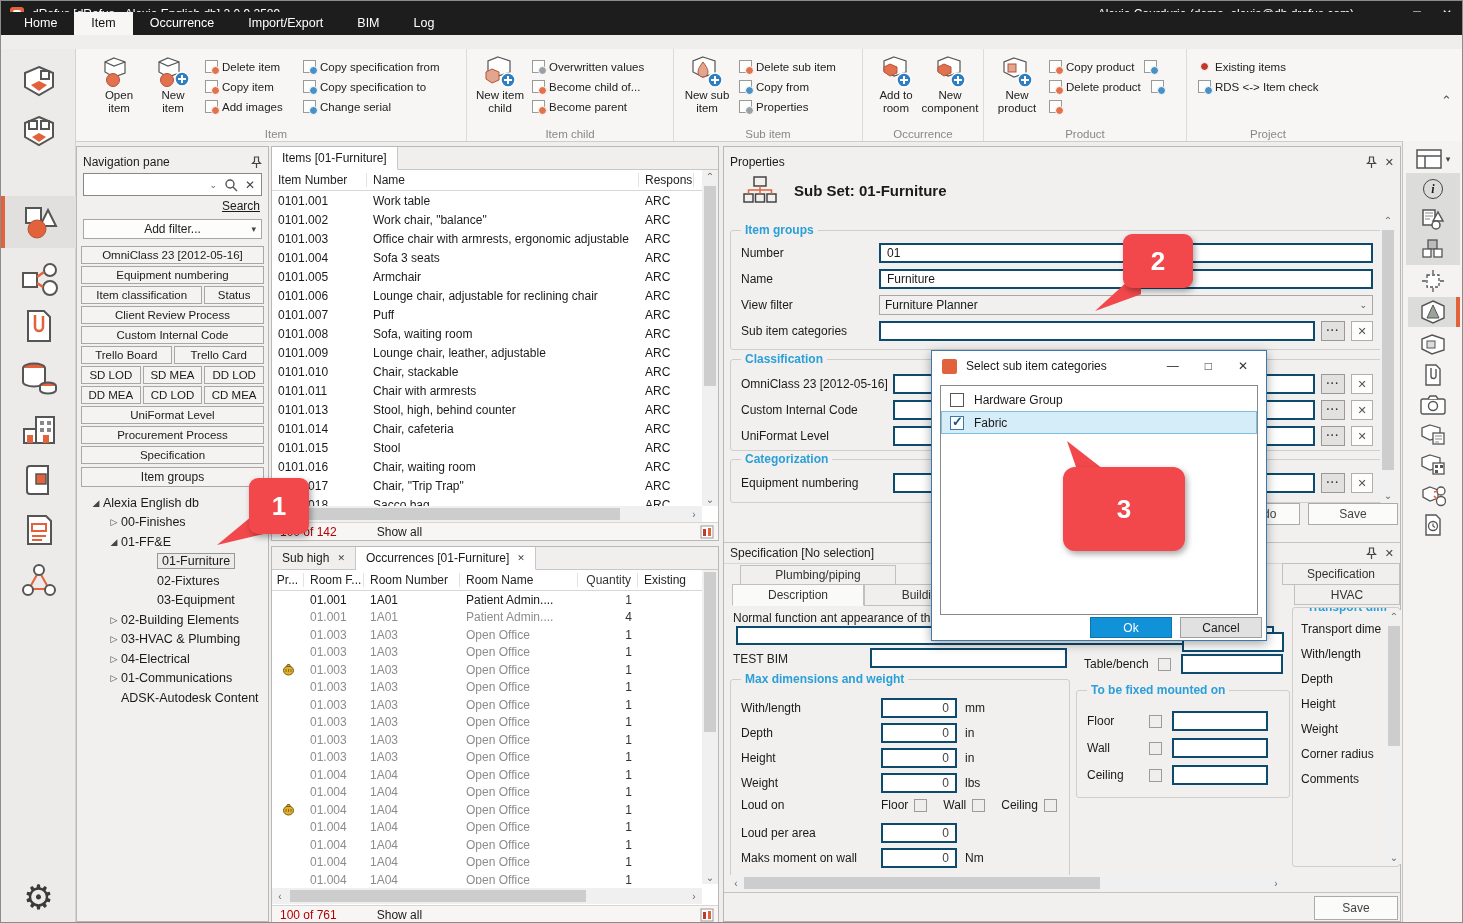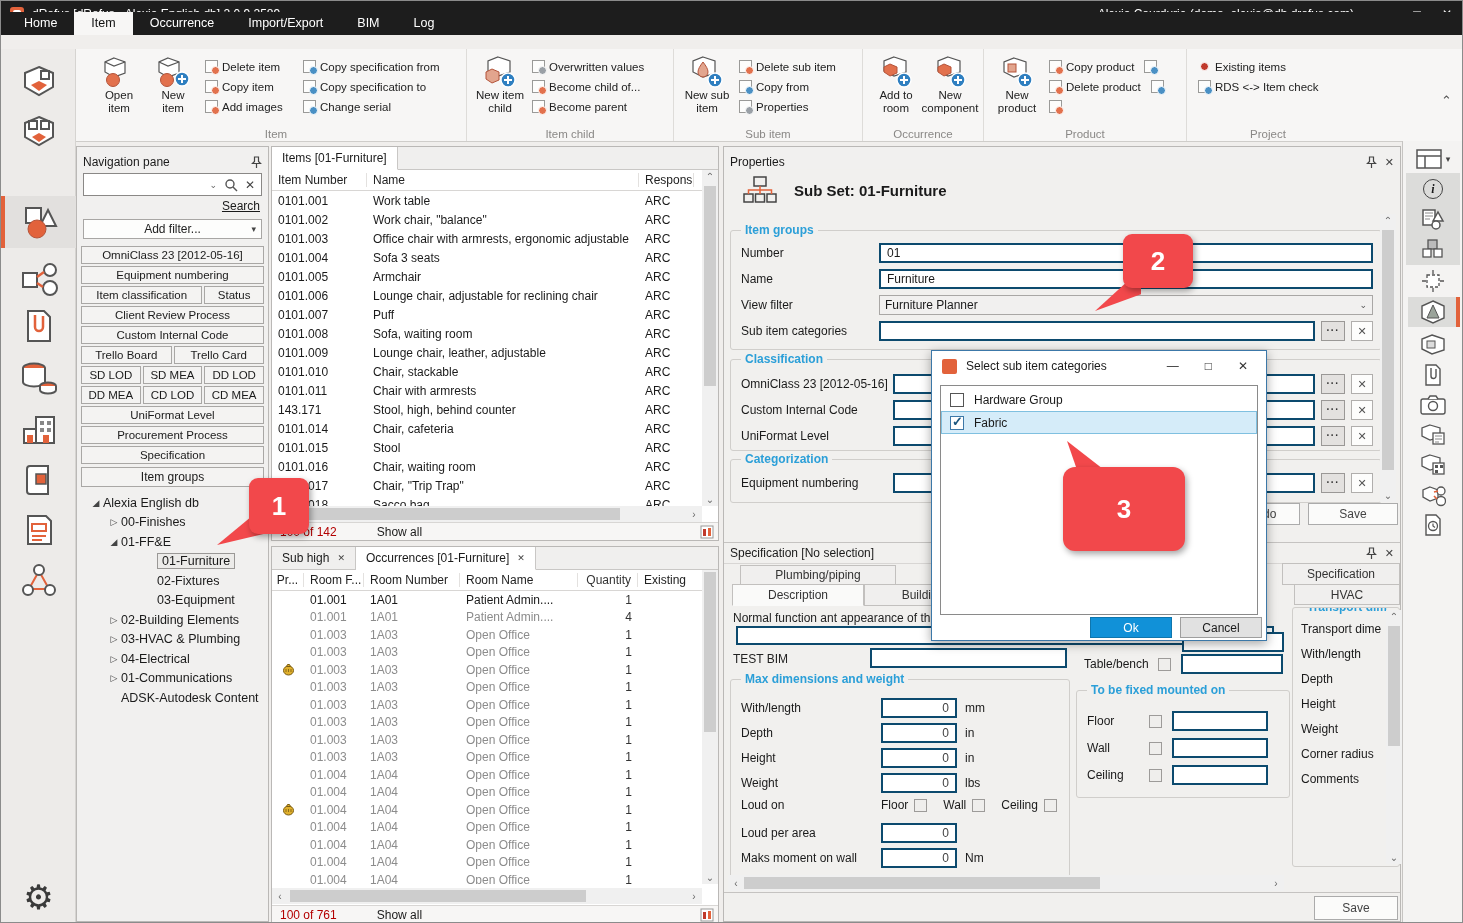--- a/index.html
+++ b/index.html
@@ -680,21 +680,21 @@
           <div class="td c-resp">ARC</div>
         </div>
 
         <div class="trow">
           <div class="td c-num">0101.011</div>
           <div class="td c-name">Chair with armrests</div>
           <div class="td c-resp">ARC</div>
         </div>
 
         <div class="trow">
-          <div class="td c-num">143.171</div>
+          <div class="td c-num">0101.013</div>
           <div class="td c-name">Stool, high, behind counter</div>
           <div class="td c-resp">ARC</div>
         </div>
 
         <div class="trow">
           <div class="td c-num">0101.014</div>
           <div class="td c-name">Chair, cafeteria</div>
           <div class="td c-resp">ARC</div>
         </div>
 

